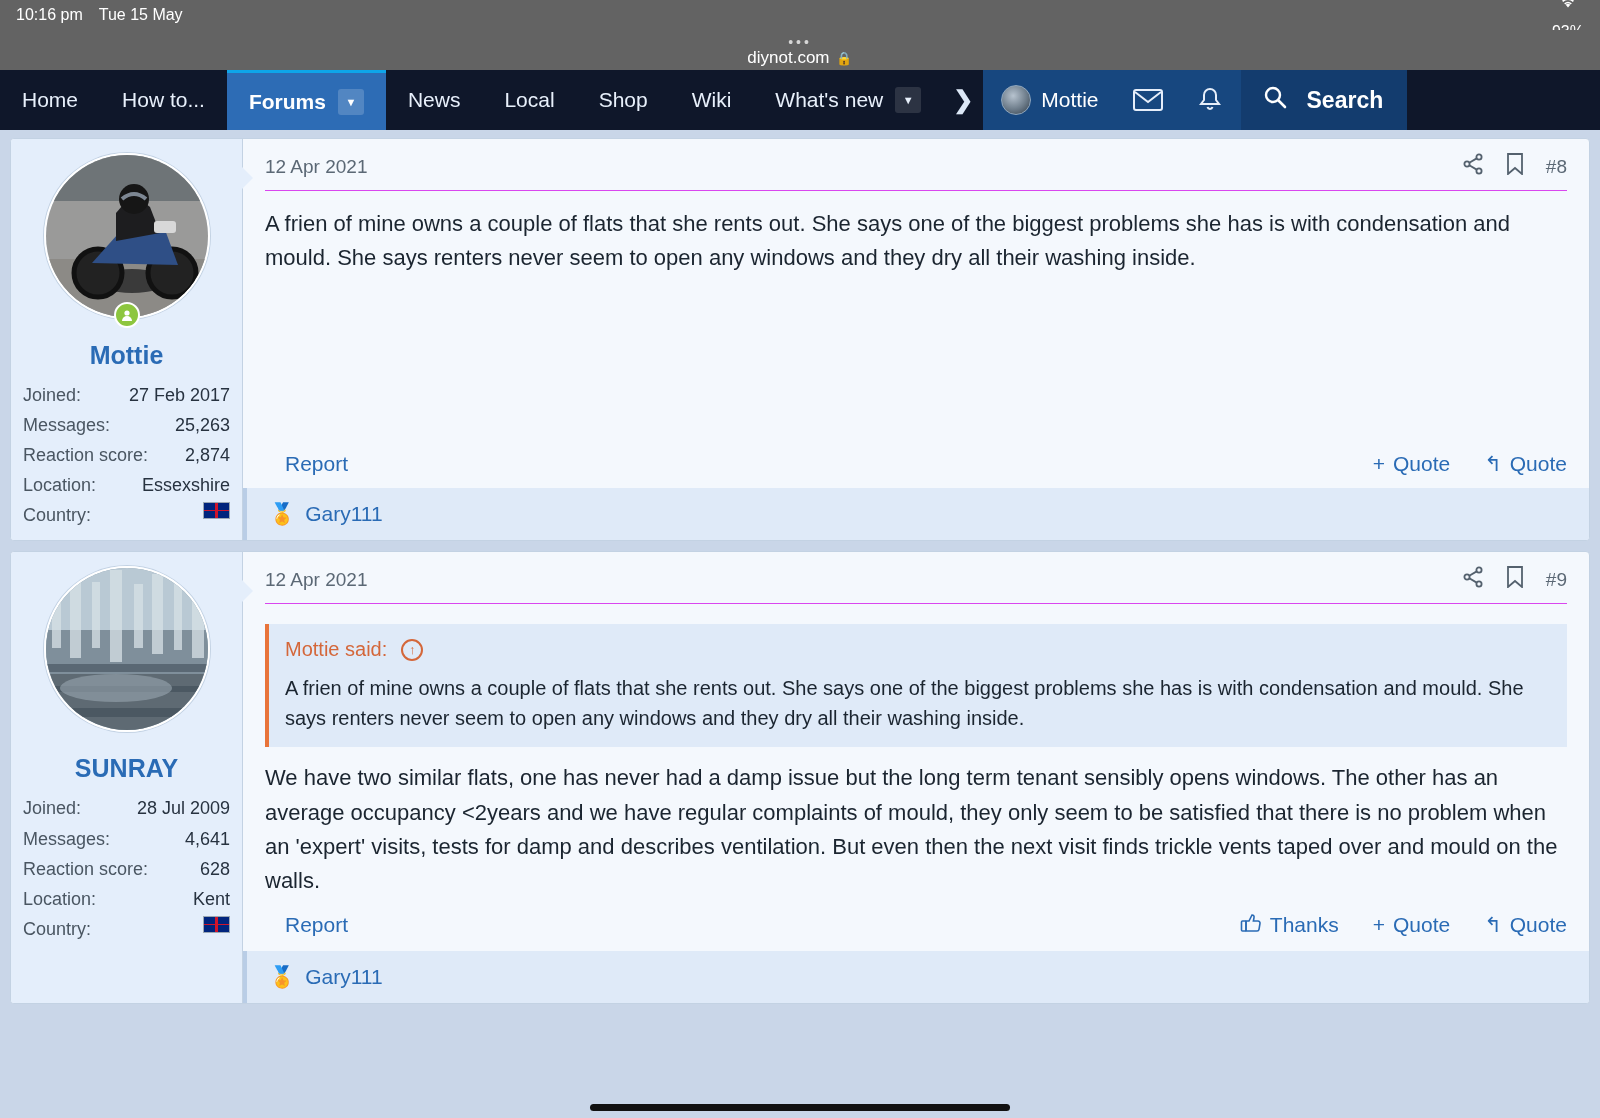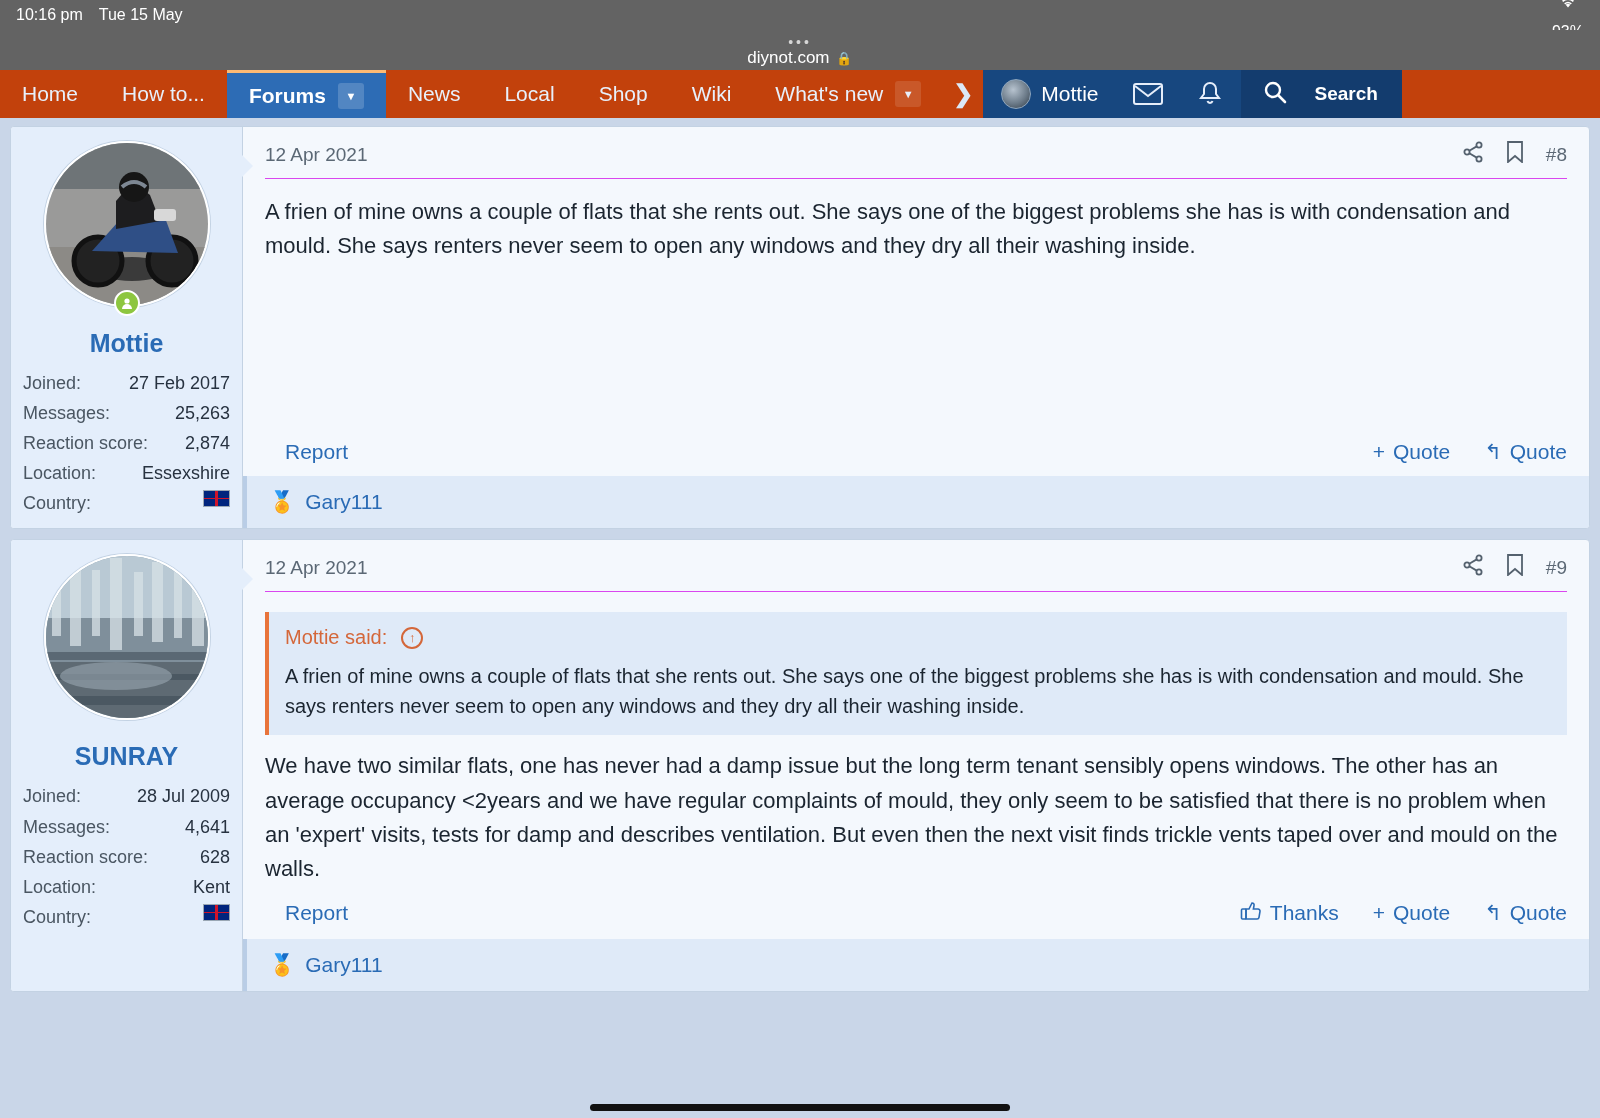--- a/index.html
+++ b/index.html
@@ -40,36 +40,36 @@
     color: #ffffff;
     display: flex; flex-direction: column; align-items: center; justify-content: center;
     position: relative;
   }
   .tabdots { position: absolute; top: 4px; left: 50%; transform: translateX(-50%); letter-spacing: 3px; font-size: 14px; color: #d6d6d6;}
   .urltext { font-size: 17px; display: flex; align-items: center; gap: 7px; margin-top: 16px;}
   .lock { font-size: 13px; }
 
   
   .navbar {
-    height: 48px;
-    background: #c2410c;
+    height: 60px;
+    background: #0f172a;
     display: flex; align-items: stretch;
     color: #fff;
     font-size: 21px;
     position: relative;
   }
   .navitem {
     display: flex; align-items: center; padding: 0 22px;
     color: #e8f0fb; white-space: nowrap;
   }
   .navitem.active {
     background: #2d6cb5;
     color: #ffffff;
     font-weight: bold;
-    border-top: 3px solid #fdba74;
+    border-top: 3px solid #0ea5e9;
   }
   .caret {
     display: inline-flex; align-items: center; justify-content: center;
     margin-left: 12px; width: 26px; height: 26px;
     background: rgba(255,255,255,0.12); border-radius: 3px; font-size: 11px;
   }
   .navitem.active .caret { background: rgba(255,255,255,0.18); }
   .chevron-right { display:flex; align-items:center; padding: 0 10px; font-size: 24px; color:#dce8f7; font-weight: bold;}
   .nav-user {
     display: flex; align-items: center; gap: 10px; padding: 0 18px;
@@ -78,22 +78,22 @@
   .nav-avatar {
     width: 30px; height: 30px; border-radius: 50%;
     background: radial-gradient(circle at 40% 35%, #b7c3cf 0%, #6d7c8a 55%, #2f3a44 100%);
     border: 1px solid #8fa6bd;
   }
   .nav-icon-btn {
     display: flex; align-items: center; justify-content: center;
     width: 62px; background: #17477f; color: #e6eefa; font-size: 22px;
   }
   .nav-search {
-    display: flex; align-items: center; gap: 28px;
-    padding: 0 24px 0 22px; background: #133c6e; font-weight: bold; font-size: 19px;
+    display: flex; align-items: center; gap: 20px;
+    padding: 0 24px 0 22px; background: #133c6e; font-weight: bold; font-size: 23px;
   }
 
   
   .page { background: #c9d6e8; padding: 8px 10px 0 10px; height: calc(1118px - 30px - 40px - 54px); overflow: hidden;}
   .post {
     display: flex;
     background: #f4f8fd;
     border: 1px solid #c3d2e3;
     border-radius: 4px;
     margin-bottom: 10px;

